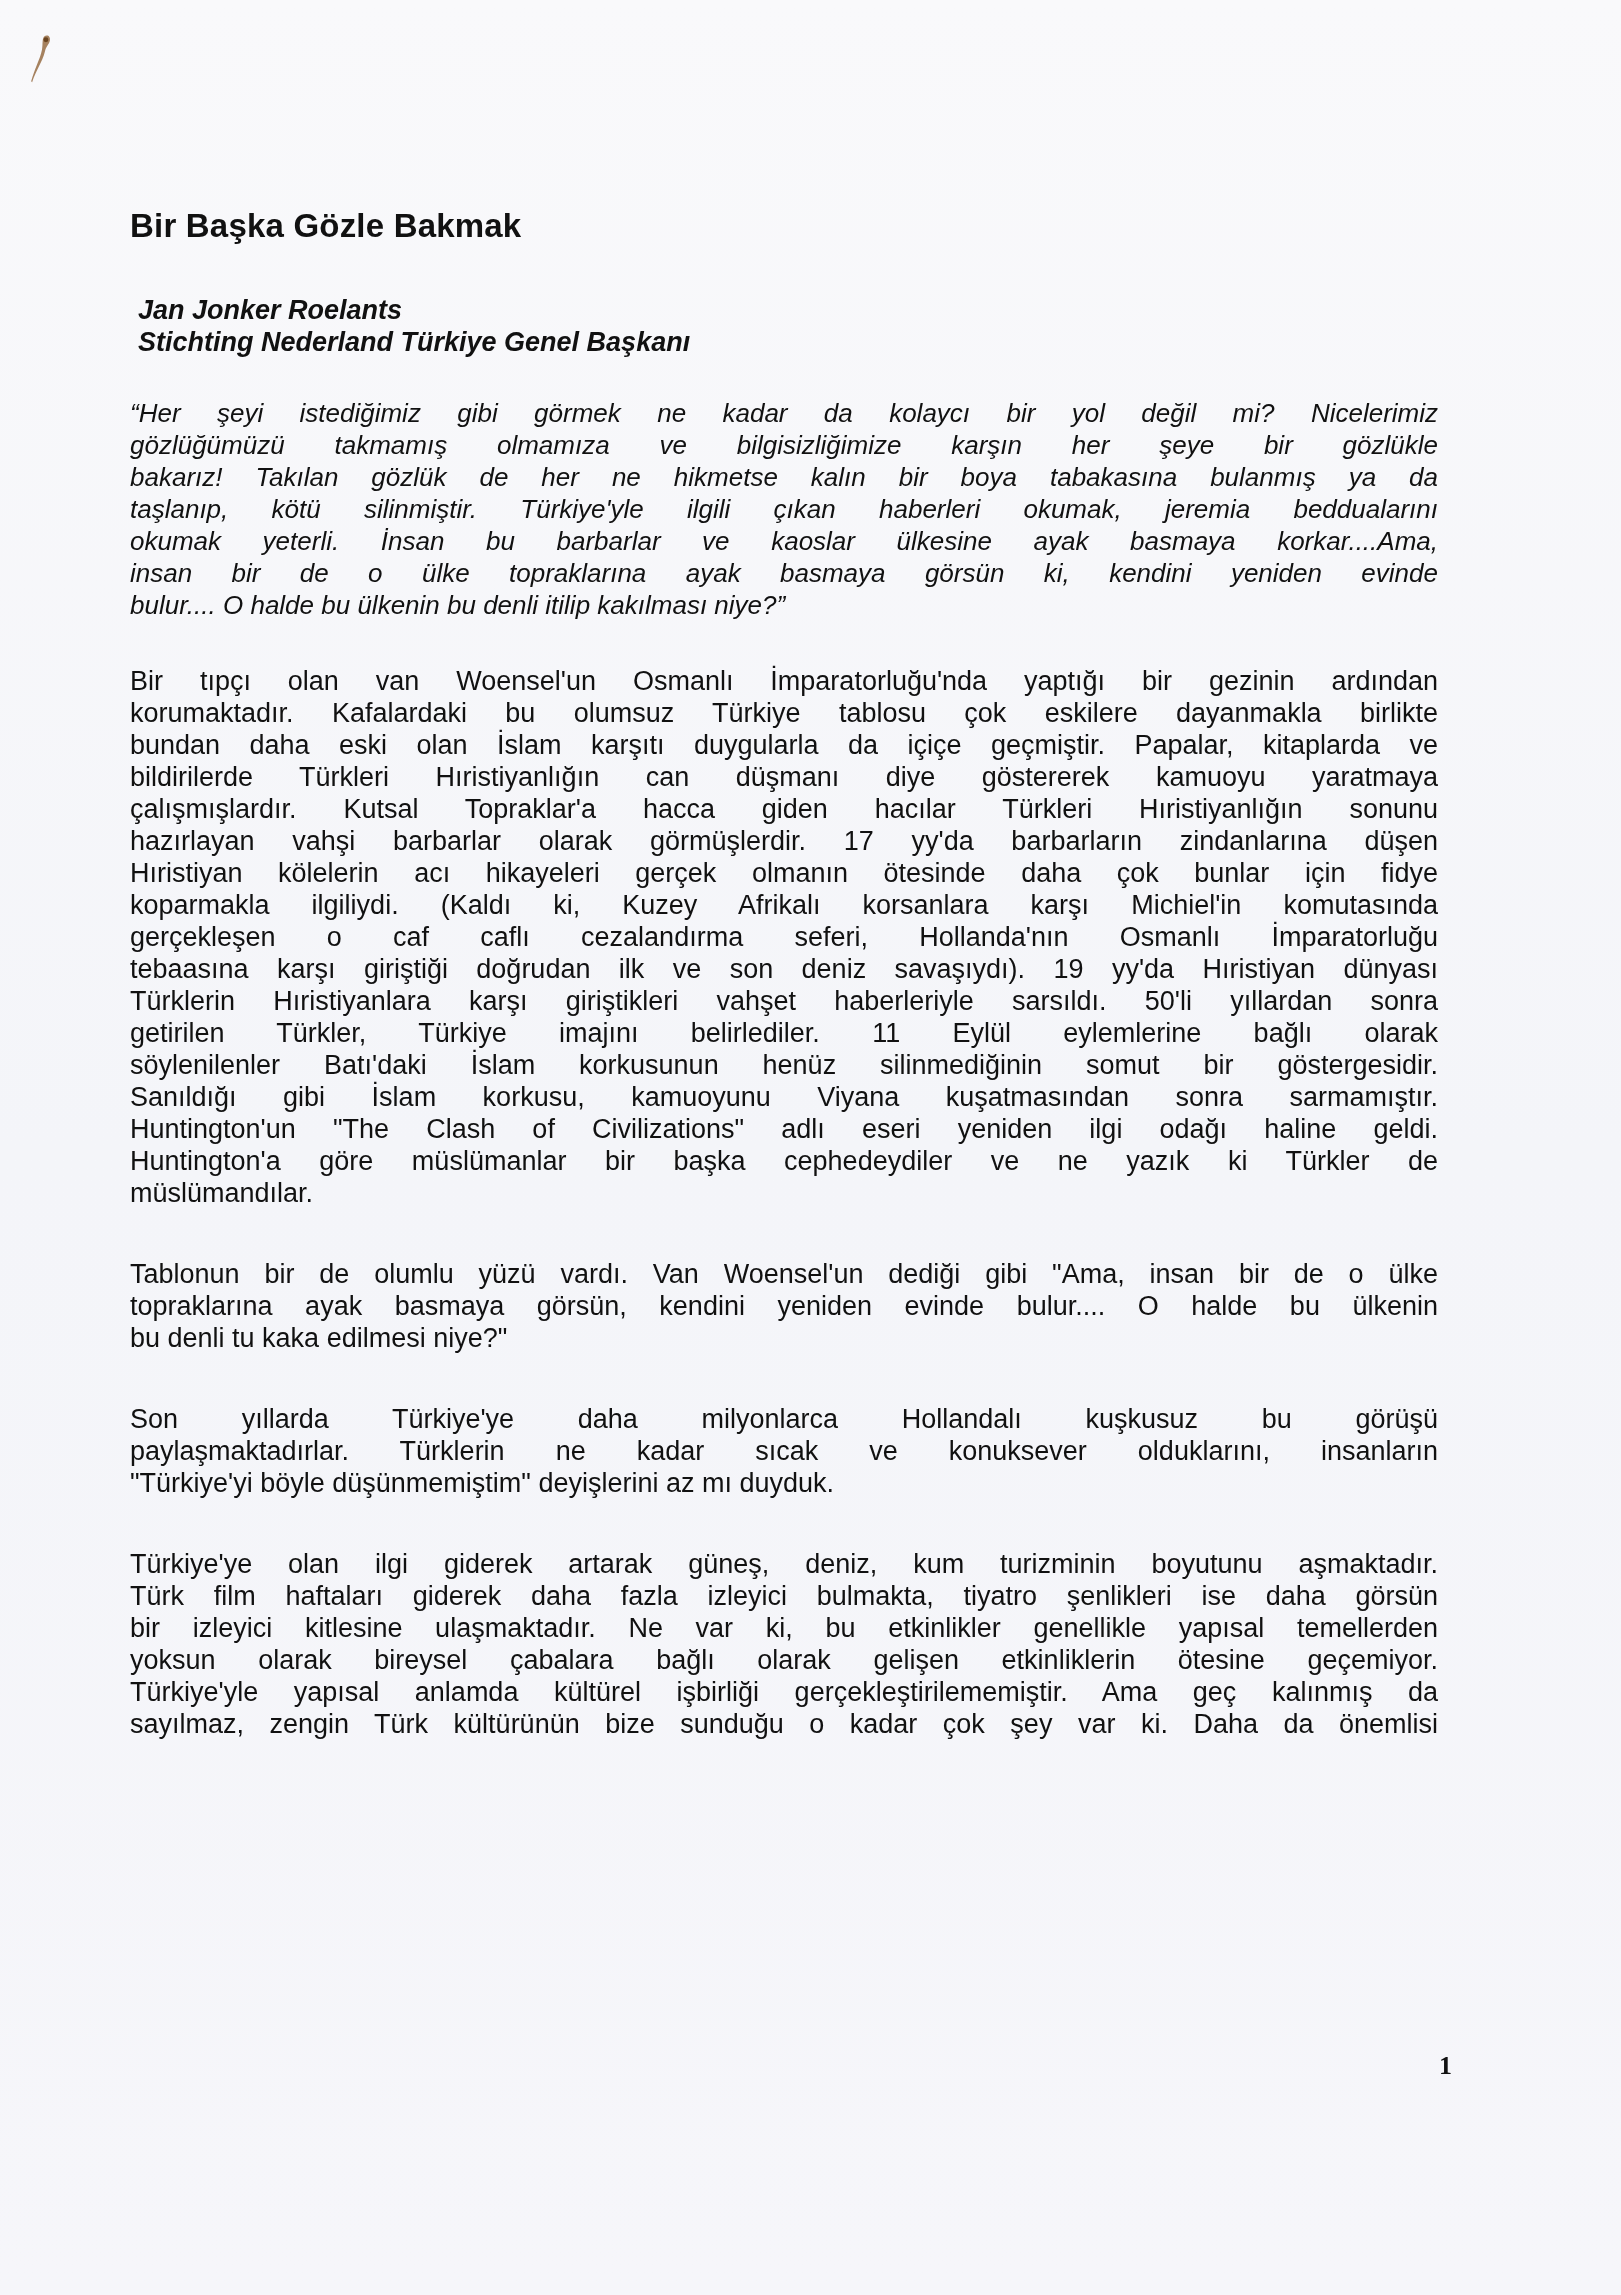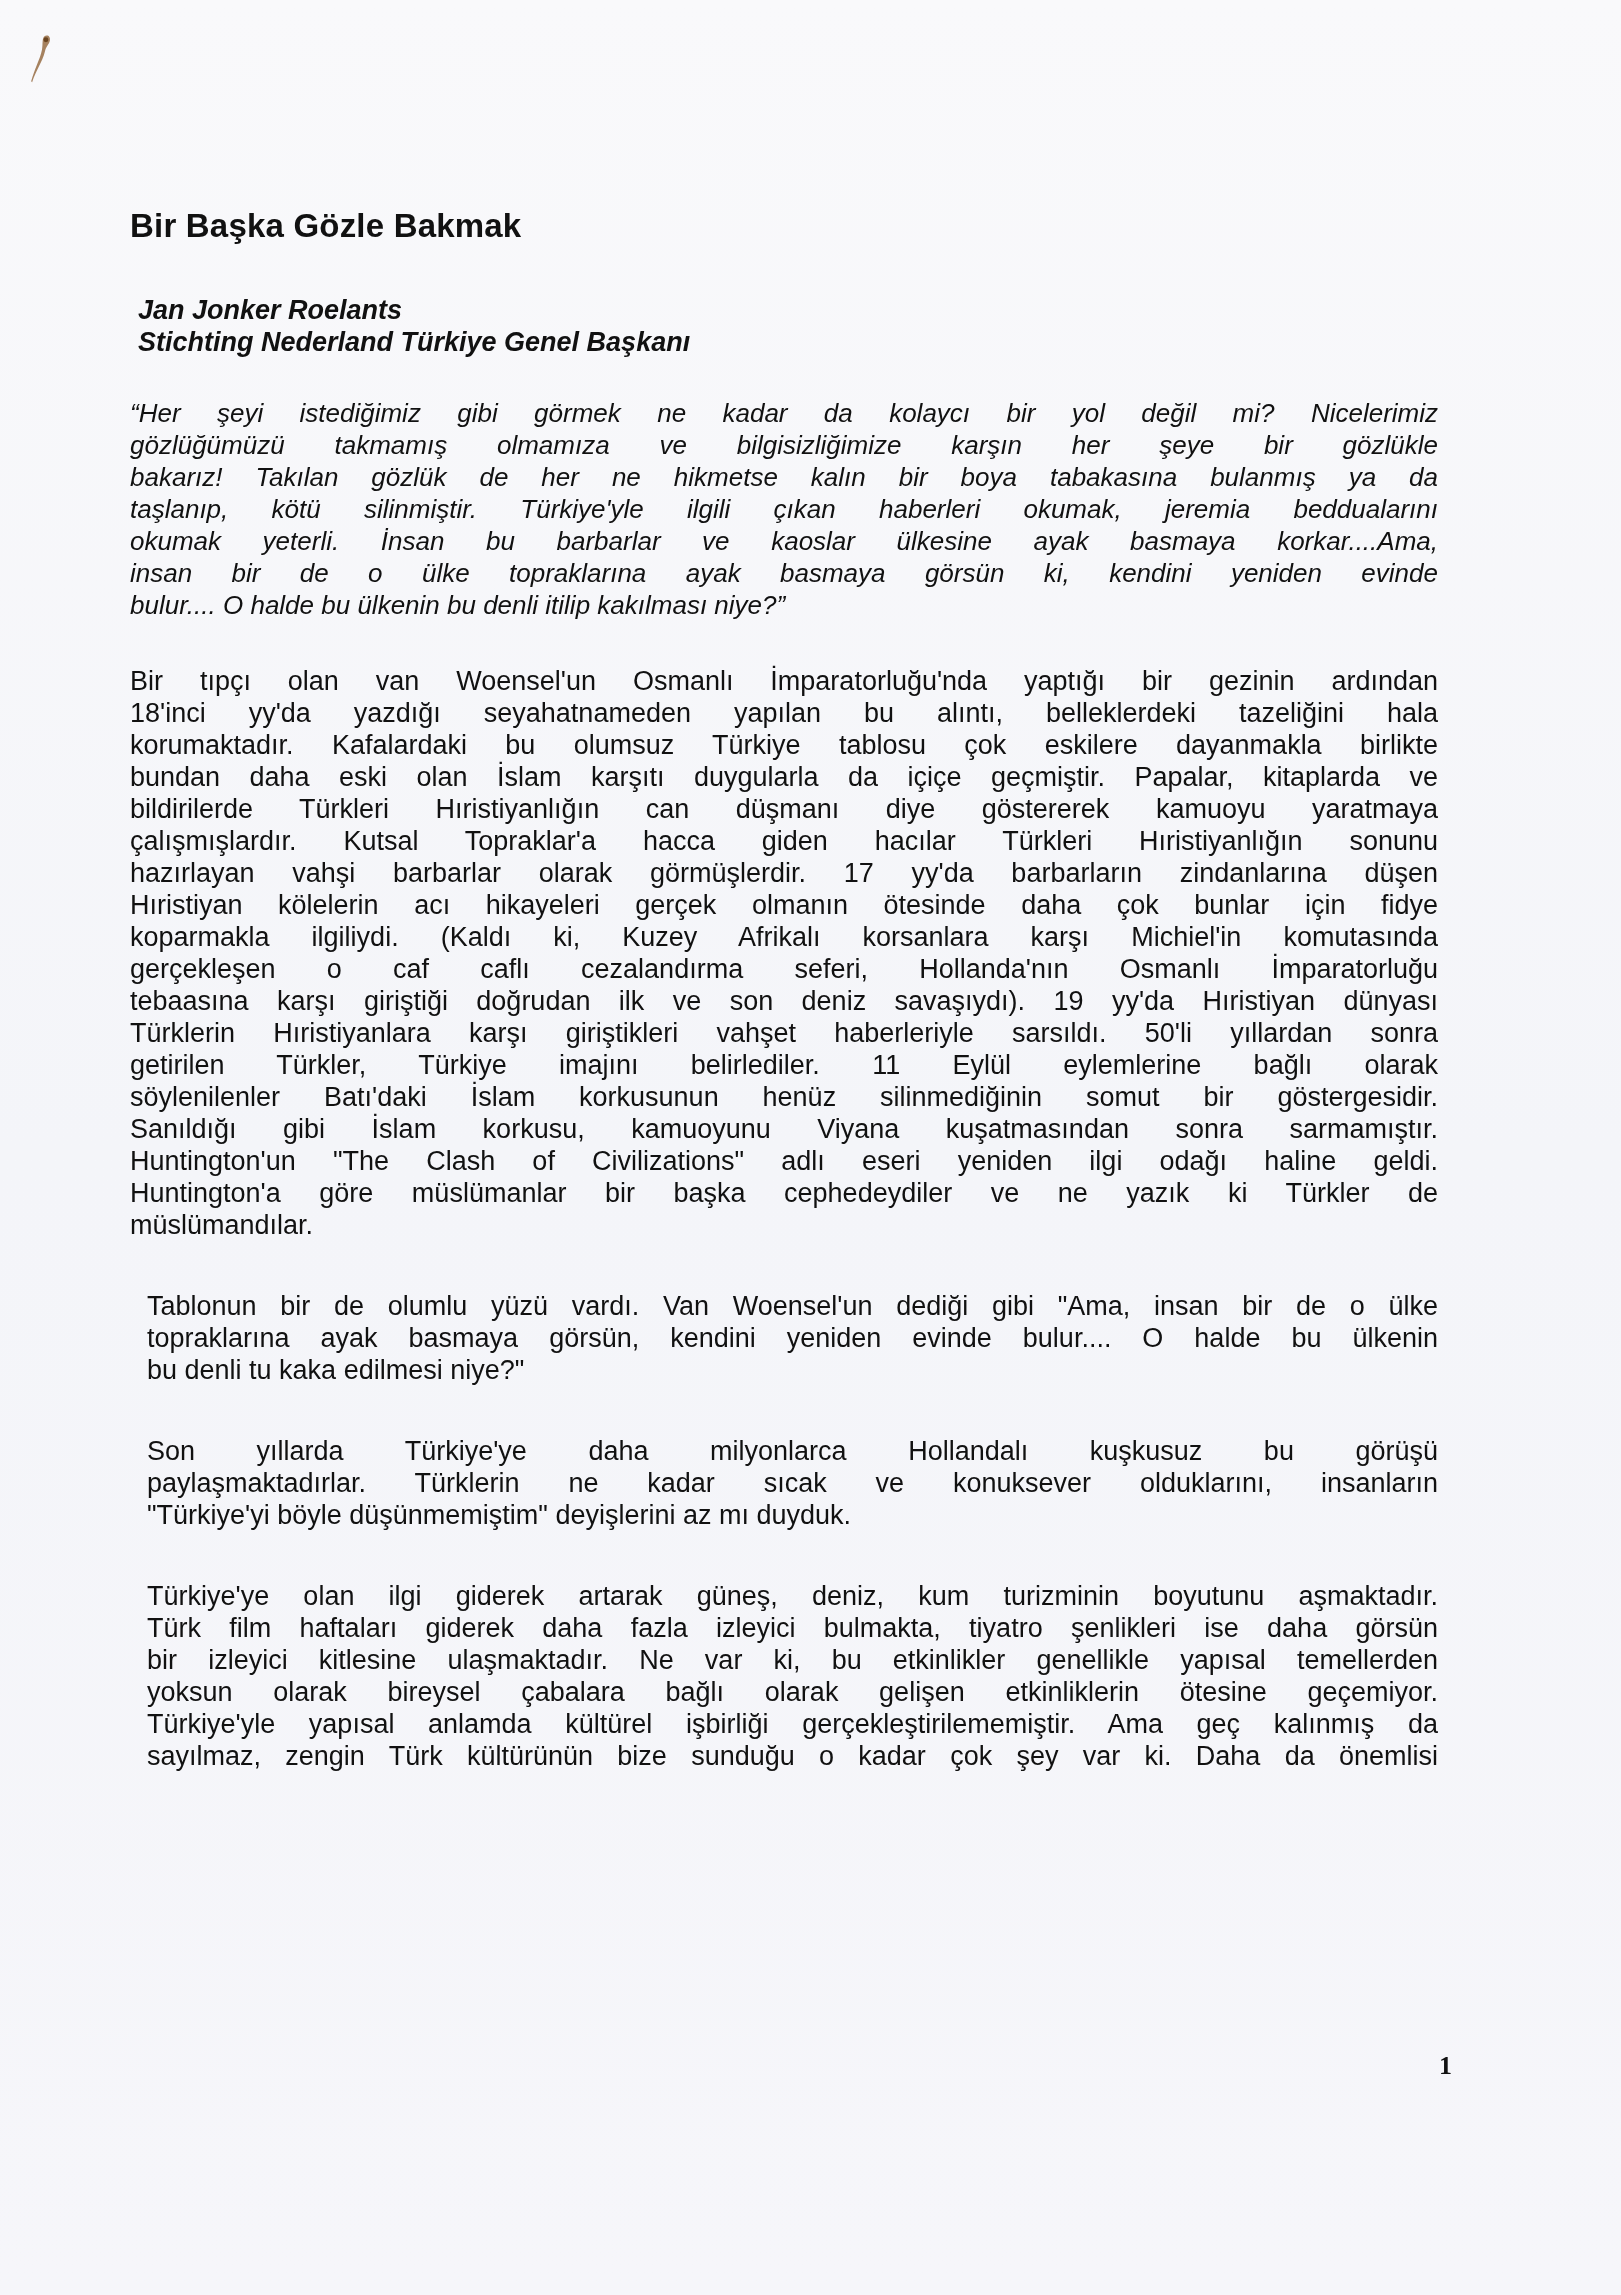--- a/index.html
+++ b/index.html
@@ -64,21 +64,21 @@
   }
   .para .line.last {
     text-align-last: left;
   }
   .quote {
     margin-top: 39px;
     font-style: italic;
     font-size: 26px;
   }
   .p1 { margin-top: 44px; }
-  .p-gap { margin-top: 49px; margin-left: 17px; }
+  .p-gap { margin-top: 49px; }
   .page-number {
     position: absolute;
     left: 1439px;
     top: 2051px;
     font-family: "Liberation Serif", serif;
     font-weight: bold;
     font-size: 26px;
   }
 </style>
 </head>
@@ -104,21 +104,20 @@
       <span class="line">gözlüğümüzü takmamış olmamıza ve bilgisizliğimize karşın her şeye bir gözlükle</span>
       <span class="line">bakarız! Takılan gözlük de her ne hikmetse kalın bir boya tabakasına bulanmış ya da</span>
       <span class="line">taşlanıp, kötü silinmiştir. Türkiye'yle ilgili çıkan haberleri okumak, jeremia beddualarını</span>
       <span class="line">okumak yeterli. İnsan bu barbarlar ve kaoslar ülkesine ayak basmaya korkar....Ama,</span>
       <span class="line">insan bir de o ülke topraklarına ayak basmaya görsün ki, kendini yeniden evinde</span>
       <span class="line last">bulur.... O halde bu ülkenin bu denli itilip kakılması niye?”</span>
     </p>
 
     <p class="para p1">
       <span class="line">Bir tıpçı olan van Woensel'un Osmanlı İmparatorluğu'nda yaptığı bir gezinin ardından</span>
-      <span class="line">18'inci yy'da yazdığı seyahatnameden yapılan bu alıntı, belleklerdeki tazeliğini hala</span>
       <span class="line">korumaktadır. Kafalardaki bu olumsuz Türkiye tablosu çok eskilere dayanmakla birlikte</span>
       <span class="line">bundan daha eski olan İslam karşıtı duygularla da içiçe geçmiştir. Papalar, kitaplarda ve</span>
       <span class="line">bildirilerde Türkleri Hıristiyanlığın can düşmanı diye göstererek kamuoyu yaratmaya</span>
       <span class="line">çalışmışlardır. Kutsal Topraklar'a hacca giden hacılar Türkleri Hıristiyanlığın sonunu</span>
       <span class="line">hazırlayan vahşi barbarlar olarak görmüşlerdir. 17 yy'da barbarların zindanlarına düşen</span>
       <span class="line">Hıristiyan kölelerin acı hikayeleri gerçek olmanın ötesinde daha çok bunlar için fidye</span>
       <span class="line">koparmakla ilgiliydi. (Kaldı ki, Kuzey Afrikalı korsanlara karşı Michiel'in komutasında</span>
       <span class="line">gerçekleşen o caf caflı cezalandırma seferi, Hollanda'nın Osmanlı İmparatorluğu</span>
       <span class="line">tebaasına karşı giriştiği doğrudan ilk ve son deniz savaşıydı). 19 yy'da Hıristiyan dünyası</span>
       <span class="line">Türklerin Hıristiyanlara karşı giriştikleri vahşet haberleriyle sarsıldı. 50'li yıllardan sonra</span>

